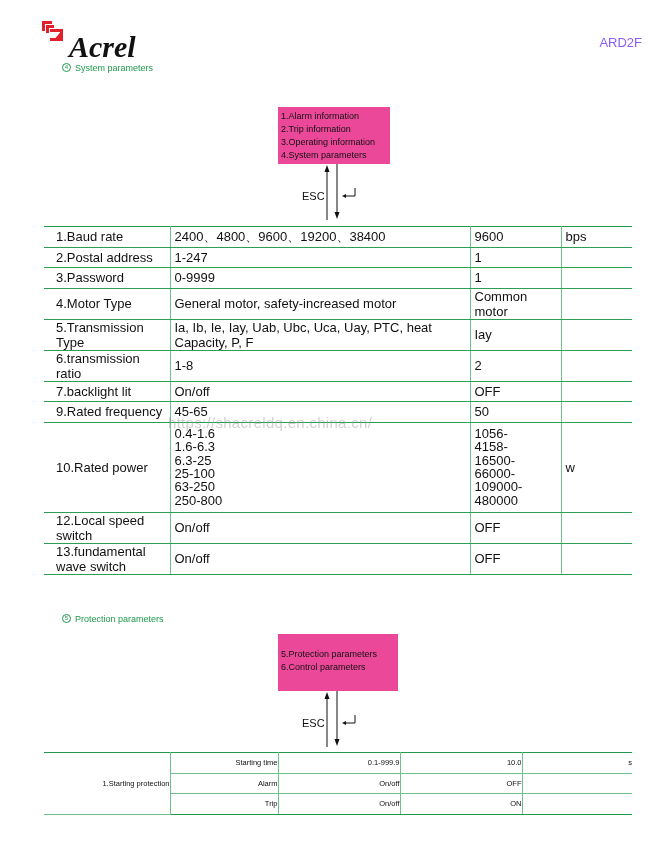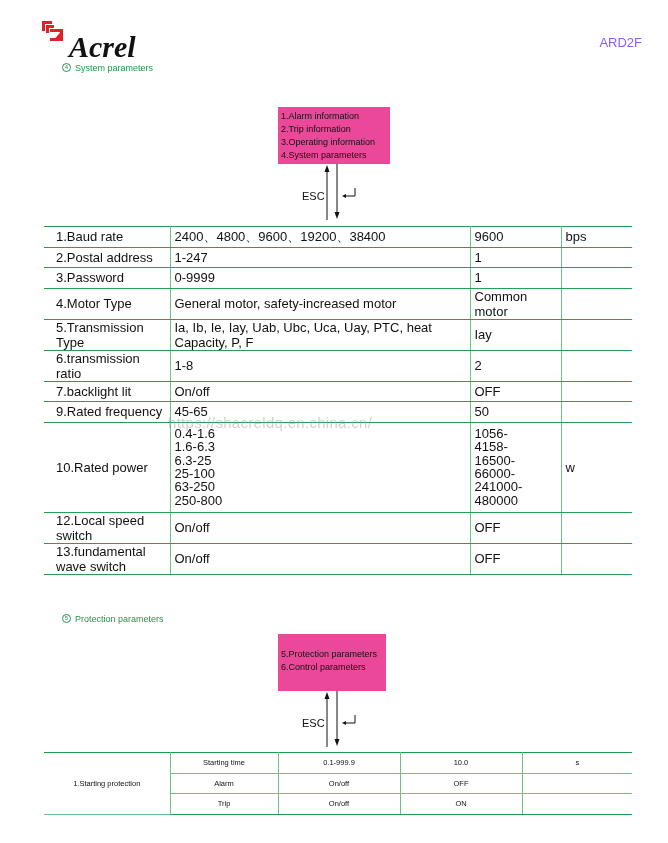--- a/index.html
+++ b/index.html
@@ -26,21 +26,21 @@
   table.params tr td:first-child { border-left: none; text-align: left; padding-left: 12px; }
   table.params tr td:last-child { border-right: none; }
   table.params td.c4 { border-left: 1.5px solid #1e9a4a; }
   table.params tr.top td { border-top: 1.5px solid #1e9a4a; }
   table.params tr.bottom td { border-bottom: 1.5px solid #1e9a4a; }
   .stack div { line-height: 13.4px; }
 
   .watermark { position: absolute; left: 168px; top: 414px; font-size: 15px; color: rgba(150,150,150,0.45); letter-spacing: 0.3px; white-space: nowrap; pointer-events: none; }
 
   table.prot { position: absolute; left: 44px; top: 752px; width: 588px; border-collapse: collapse; font-size: 7.5px; color: #111; }
-  table.prot td { border: 1px solid #6cc28a; text-align: center; vertical-align: middle; height: 20.5px; }
+  table.prot td { border: 1px solid #6cc28a; text-align: right; vertical-align: middle; height: 20.5px; }
   table.prot tr:first-child td { border-top: 1.5px solid #1e9a4a; }
   table.prot tr:last-child td { border-bottom: 1.5px solid #1e9a4a; }
   table.prot td.label { border-left: none; }
   table.prot tr td:last-child { border-right: none; }
 </style>
 </head>
 <body>
 
 <div class="logo">
   <svg class="logo-mark" viewBox="0 0 24 24" width="24" height="24">
@@ -139,21 +139,21 @@
       <div>6.3-25</div>
       <div>25-100</div>
       <div>63-250</div>
       <div>250-800</div>
     </td>
     <td class="stack">
       <div>1056-</div>
       <div>4158-</div>
       <div>16500-</div>
       <div>66000-</div>
-      <div>241000-</div>
+      <div>109000-</div>
       <div>480000</div>
     </td>
     <td class="c4">w</td>
   </tr>
   <tr>
     <td>12.Local speed switch</td>
     <td>On/off</td>
     <td>OFF</td>
     <td class="c4"></td>
   </tr>
@@ -166,21 +166,21 @@
 </tbody>
   </table>
 
 <div class="watermark">https://shacreldq.en.china.cn/</div>
 
 <div class="section-title" style="top:614px;">
   <span class="circ-num">5</span>
   <span>Protection parameters</span>
 </div>
 
-<div class="menu-box" style="left:278px; top:634px; width:108px; height:57px; padding-top:14px;">
+<div class="menu-box" style="left:278px; top:634px; width:120px; height:57px; padding-top:14px;">
   <div>5.Protection  parameters</div>
   <div>6.Control  parameters</div>
 </div>
 
 <svg class="arrows" style="left:300px; top:691px;" viewBox="0 0 80 60">
   <line x1="27" y1="56" x2="27" y2="6" stroke="#111" stroke-width="1"></line>
   <polygon points="24.5,8 29.5,8 27,1" fill="#111"></polygon>
   <line x1="37" y1="0" x2="37" y2="50" stroke="#111" stroke-width="1"></line>
   <polygon points="34.5,48 39.5,48 37,55" fill="#111"></polygon>
   <polyline points="55,24 55,32 44,32" fill="none" stroke="#111" stroke-width="1"></polyline>

